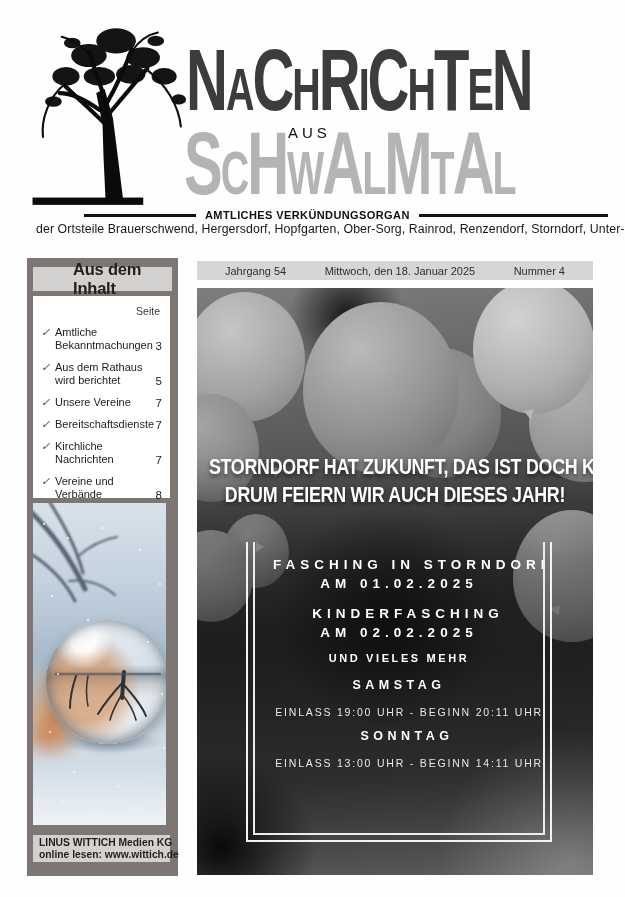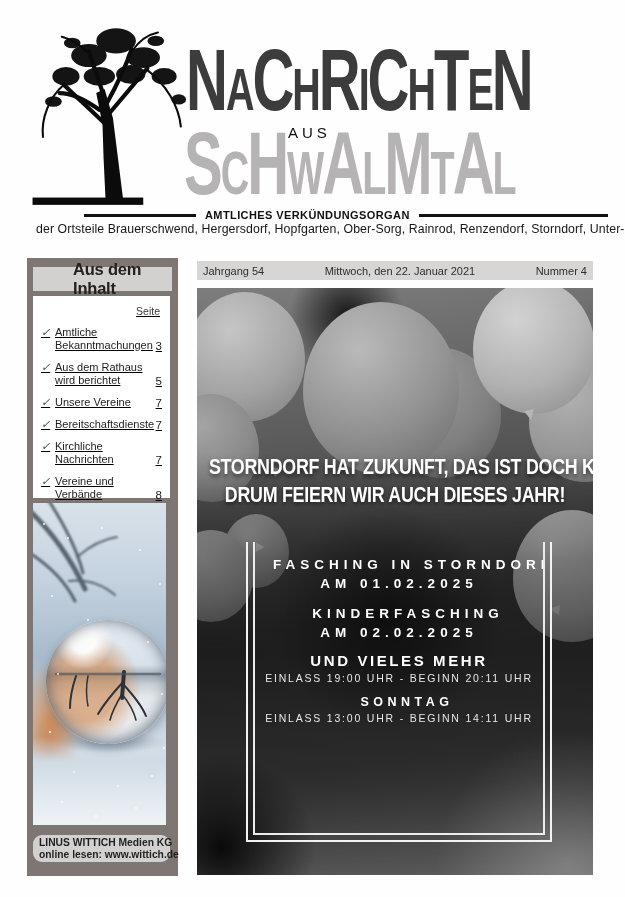--- a/index.html
+++ b/index.html
@@ -19,21 +19,21 @@
   .organ-rule .seg { height:3px; background:#121212; }
   .organ-rule .s1 { width:112px; }
   .organ-rule .s2 { flex:1; }
   .organ-label { font-size:11px; font-weight:700; color:#0f0f0f; letter-spacing:.4px; margin:0 9px; white-space:nowrap; }
   .districts { position:absolute; left:36px; top:222px; width:578px; font-size:12.3px; color:#161616; letter-spacing:.1px; white-space:nowrap; }
 
   
   .sidebar { position:absolute; left:27px; top:258px; width:151px; height:618px; background:#7d7672; }
   .sidebar-header { position:absolute; left:6px; top:9px; width:139px; height:24px; background:#d3d1cf; display:flex; align-items:center; justify-content:center;padding-left:40px; }
   .sidebar-header span { font-size:16.5px; font-weight:700; color:#23201e; letter-spacing:-.2px; }
-  .toc { position:absolute; left:6px; top:38px; width:137px; height:202px; background:#ffffff; padding:9px 8px 6px 8px;text-decoration:underline; }
+  .toc { position:absolute; left:6px; top:38px; width:137px; height:202px; background:#ffffff; padding:9px 8px 6px 8px; }
   .toc-seite { text-align:right; font-size:10.5px; color:#3a3a3a; padding-right:2px; }
   .toc-item { display:flex; align-items:flex-end; margin-top:9px; }
   .toc-check { width:14px; font-size:11px; color:#4a4a4a; font-style:italic; flex:0 0 14px; align-self:flex-start; }
   .toc-label { flex:1; font-size:11px; line-height:13px; color:#1d1d1d; }
   .toc-page { width:13px; text-align:right; font-size:11.5px; color:#1d1d1d; }
 
   
   .photo { position:absolute; left:6px; top:245px; width:133px; height:322px; overflow:hidden;
     background:linear-gradient(180deg,#d9e2ea 0%,#c4d2df 24%,#a7bacb 48%,#c2cfda 66%,#dfe7ed 82%,#edf1f4 100%); }
   .photo-branches { position:absolute; left:-8px; top:-6px; opacity:.75; filter:blur(1px); }
@@ -52,27 +52,27 @@
     background:linear-gradient(180deg, rgba(208,219,229,0) 0%, #cfdae4 28%, #e2eaf0 70%, #eef2f5 100%); }
   .sphere-shadow { position:absolute; left:18px; top:228px; width:116px; height:22px; border-radius:50%;
     background:radial-gradient(closest-side, rgba(110,130,150,.5), rgba(110,130,150,0)); }
   .flecks { position:absolute; width:2px; height:2px; border-radius:50%; background:rgba(255,255,255,.95); left:10px; top:20px;
     box-shadow: 24px 14px 0 rgba(255,255,255,.9), 58px 4px 0 rgba(255,255,255,.85), 96px 26px 0 rgba(255,255,255,.9),
       116px 60px 0 rgba(255,255,255,.8), 8px 72px 0 rgba(255,255,255,.85), 44px 96px 0 rgba(255,255,255,.9),
       104px 118px 0 rgba(255,255,255,.8), 14px 150px 0 rgba(255,255,255,.9), 118px 170px 0 rgba(255,255,255,.85),
       6px 208px 0 rgba(255,255,255,.9), 120px 224px 0 rgba(255,255,255,.9), 30px 248px 1px rgba(255,255,255,.95),
       74px 262px 1px rgba(255,255,255,.9), 108px 252px 0 rgba(255,255,255,.9), 18px 278px 1px rgba(255,255,255,.95),
       92px 284px 1px rgba(255,255,255,.9), 52px 292px 0 rgba(255,255,255,.85); }
-  .publisher { position:absolute; left:6px; top:577px; width:137px; height:27px; background:#d3d1cf; padding:2px 6px;border-radius:9px; }
+  .publisher { position:absolute; left:6px; top:577px; width:137px; height:27px; background:#d3d1cf; padding:2px 6px; }
   .publisher div { font-size:10.3px; line-height:12px; font-weight:700; color:#1f1f1f; white-space:nowrap; }
 
   
   .right-col { position:absolute; left:197px; top:261px; width:396px; height:614px; }
   .issue-bar { position:absolute; left:0; top:0; width:396px; height:19px; background:#d7d6d4;
-    display:flex; align-items:center; justify-content:space-between; padding:0 6px; }
+    display:flex; align-items:center; justify-content:space-between; padding:0 28px; }
   .issue-bar span { font-size:11px; color:#2e2e2e; }
 
   
   .poster { position:absolute; left:0; top:27px; width:396px; height:587px; overflow:hidden;
     background:
       radial-gradient(circle 80px at 150px 28px, rgba(18,18,18,.95), rgba(18,18,18,0) 72%),
       radial-gradient(circle 150px at 190px 330px, rgba(22,22,22,.85), rgba(22,22,22,0) 75%),
       radial-gradient(circle 130px at 25px 560px, rgba(8,8,8,.95), rgba(8,8,8,0) 72%),
       radial-gradient(circle 170px at 372px 575px, rgba(165,165,165,.8), rgba(165,165,165,0) 78%),
       linear-gradient(172deg,#7d7d7d 0%,#5d5d5d 28%,#3c3c3c 55%,#474747 78%,#6e6e6e 100%); }
@@ -102,24 +102,24 @@
     border:2px solid #f3f3f3; border-top:none; }
   .frame-inner { position:absolute; left:5px; right:5px; top:0; bottom:5px;
     border:2px solid #ececec; border-top:none; padding-top:14px; text-align:center; color:#ffffff; overflow:hidden; }
   .ev-line { font-size:13.5px; font-weight:600; letter-spacing:5px; line-height:17px; white-space:nowrap;padding-left:18px; }
   .ev-date { font-size:13.5px; font-weight:600; letter-spacing:5px; line-height:17px; margin-top:2px; white-space:nowrap; }
   .mt14 { margin-top:13px; }
   .ptable { display:grid; grid-template-columns:1fr 1fr; width:258px; margin:13px auto 0; border-top:2px solid #f0f0f0; }
   .pcell { border-bottom:2px solid #f0f0f0; padding:6px 2px 8px; display:flex; align-items:center; justify-content:center; }
   .pcell.left { border-right:2px solid #f0f0f0; }
   .cond { display:inline-block; font-size:14px; font-weight:700; letter-spacing:0; transform:scale(.92,1.35); white-space:nowrap; }
-  .more { margin-top:11px; font-size:15px; font-weight:700; letter-spacing:2.6px; white-space:nowrap; }
+  .more { margin-top:11px; font-size:11px; font-weight:700; letter-spacing:2.6px; white-space:nowrap; }
   .day { margin-top:14px; font-size:12.5px; font-weight:600; letter-spacing:4.5px; white-space:nowrap; }
   .day.second { margin-top:11px;padding-left:16px; }
-  .times { margin-top:3px; font-size:10.5px; font-weight:500; letter-spacing:1.8px; color:#e8e8e8; white-space:nowrap; }
+  .times { margin-top:14px; font-size:10.5px; font-weight:500; letter-spacing:1.8px; color:#e8e8e8; white-space:nowrap;text-align:right; }
 </style>
 </head>
 <body>
 
 <div class="page">
 
   <header class="masthead">
     <div class="tree-wrap">
       <svg width="168" height="188" viewBox="0 0 160 180" fill="#0b0b0b" stroke="#0b0b0b">
         <rect x="2" y="170" width="106" height="7" stroke="none"></rect>
@@ -232,21 +232,21 @@
 
     <div class="publisher">
       <div>LINUS WITTICH Medien KG</div>
       <div>online lesen: www.wittich.de</div>
     </div>
   </aside>
 
   <main class="right-col">
     <div class="issue-bar">
       <span>Jahrgang 54</span>
-      <span>Mittwoch, den 22. Januar 2021</span>
+      <span>Mittwoch, den 18. Januar 2025</span>
       <span>Nummer 4</span>
     </div>
 
     <div class="poster">
       <div class="balloon b2"></div>
       <div class="balloon b6"></div>
       <div class="balloon b3"></div>
       <div class="balloon b5"></div>
       <div class="balloon b1"></div>
       <div class="balloon b4"></div>
@@ -267,20 +267,21 @@
       <div class="frame">
         <div class="frame-inner">
           <div class="ev-line">FASCHING IN STORNDORF</div>
           <div class="ev-date">AM 01.02.2025</div>
           <div class="ev-line mt14">KINDERFASCHING</div>
           <div class="ev-date">AM 02.02.2025</div>
 
 
           <div class="more">UND VIELES MEHR</div>
 
+          <div class="day">SAMSTAG</div>
           <div class="times">EINLASS 19:00 UHR - BEGINN 20:11 UHR</div>
           <div class="day second">SONNTAG</div>
           <div class="times">EINLASS 13:00 UHR - BEGINN 14:11 UHR</div>
         </div>
       </div>
     </div>
   </main>
 </div>
 
 </body></html>

